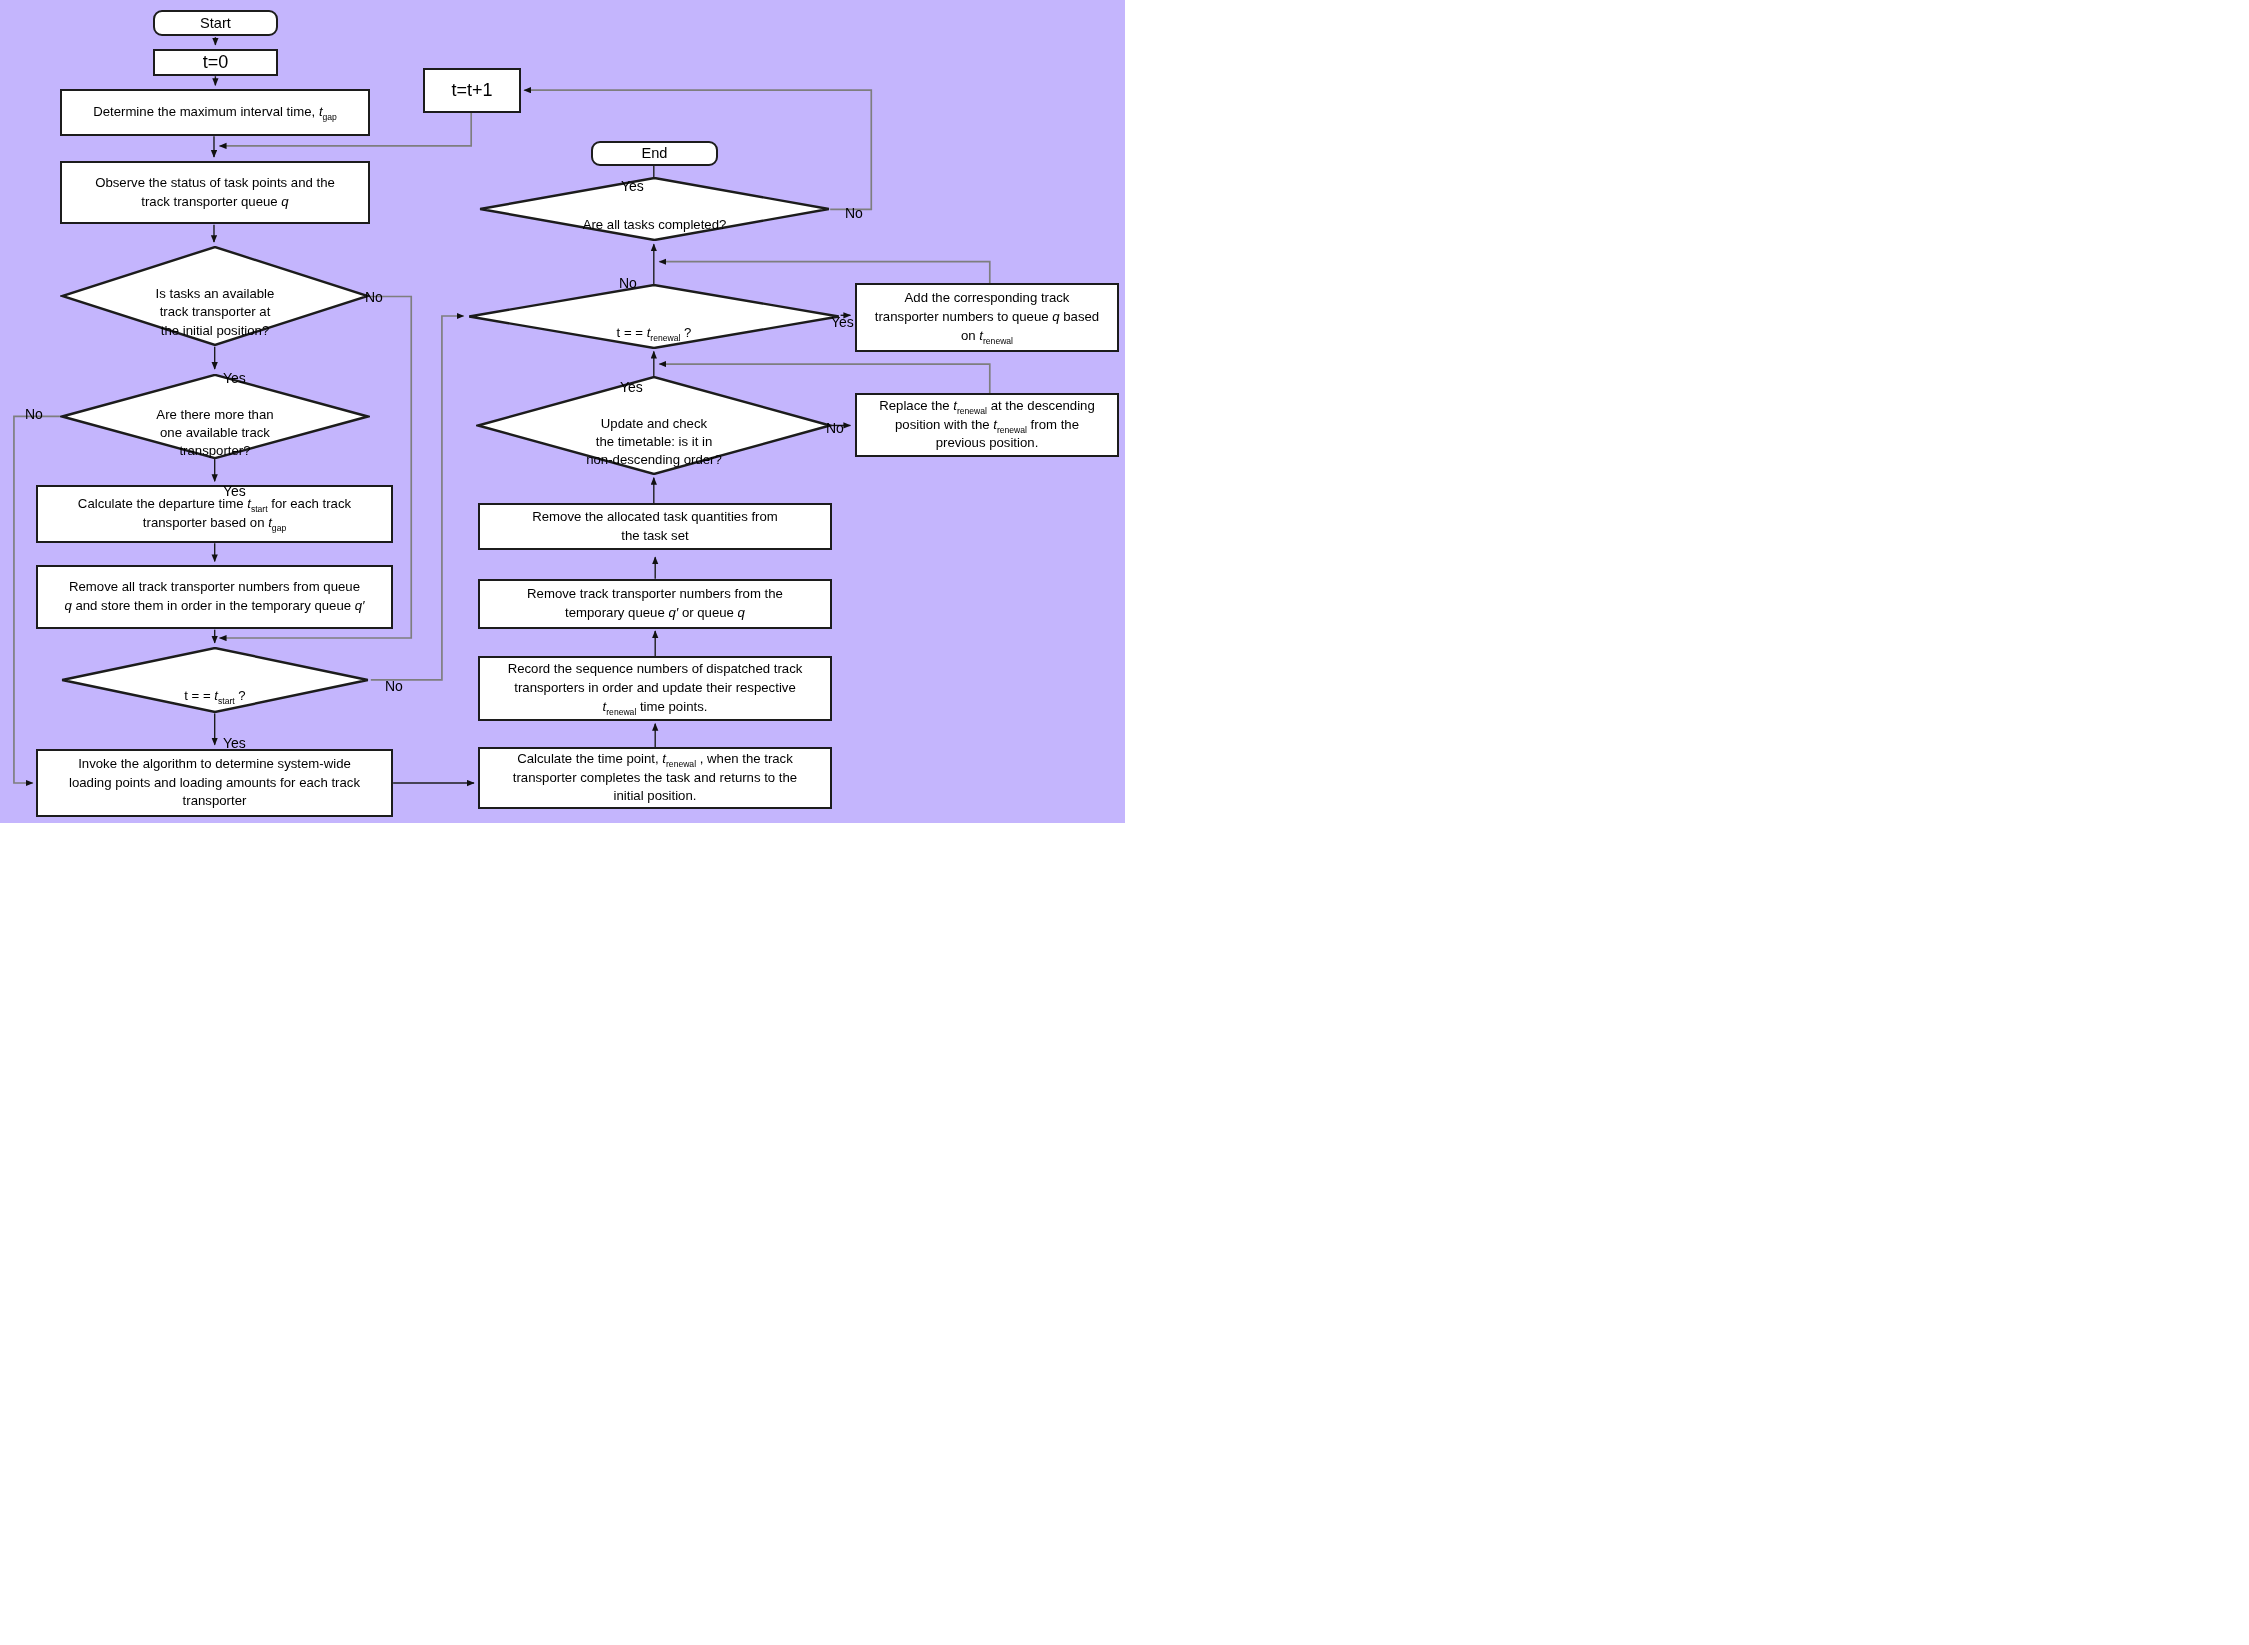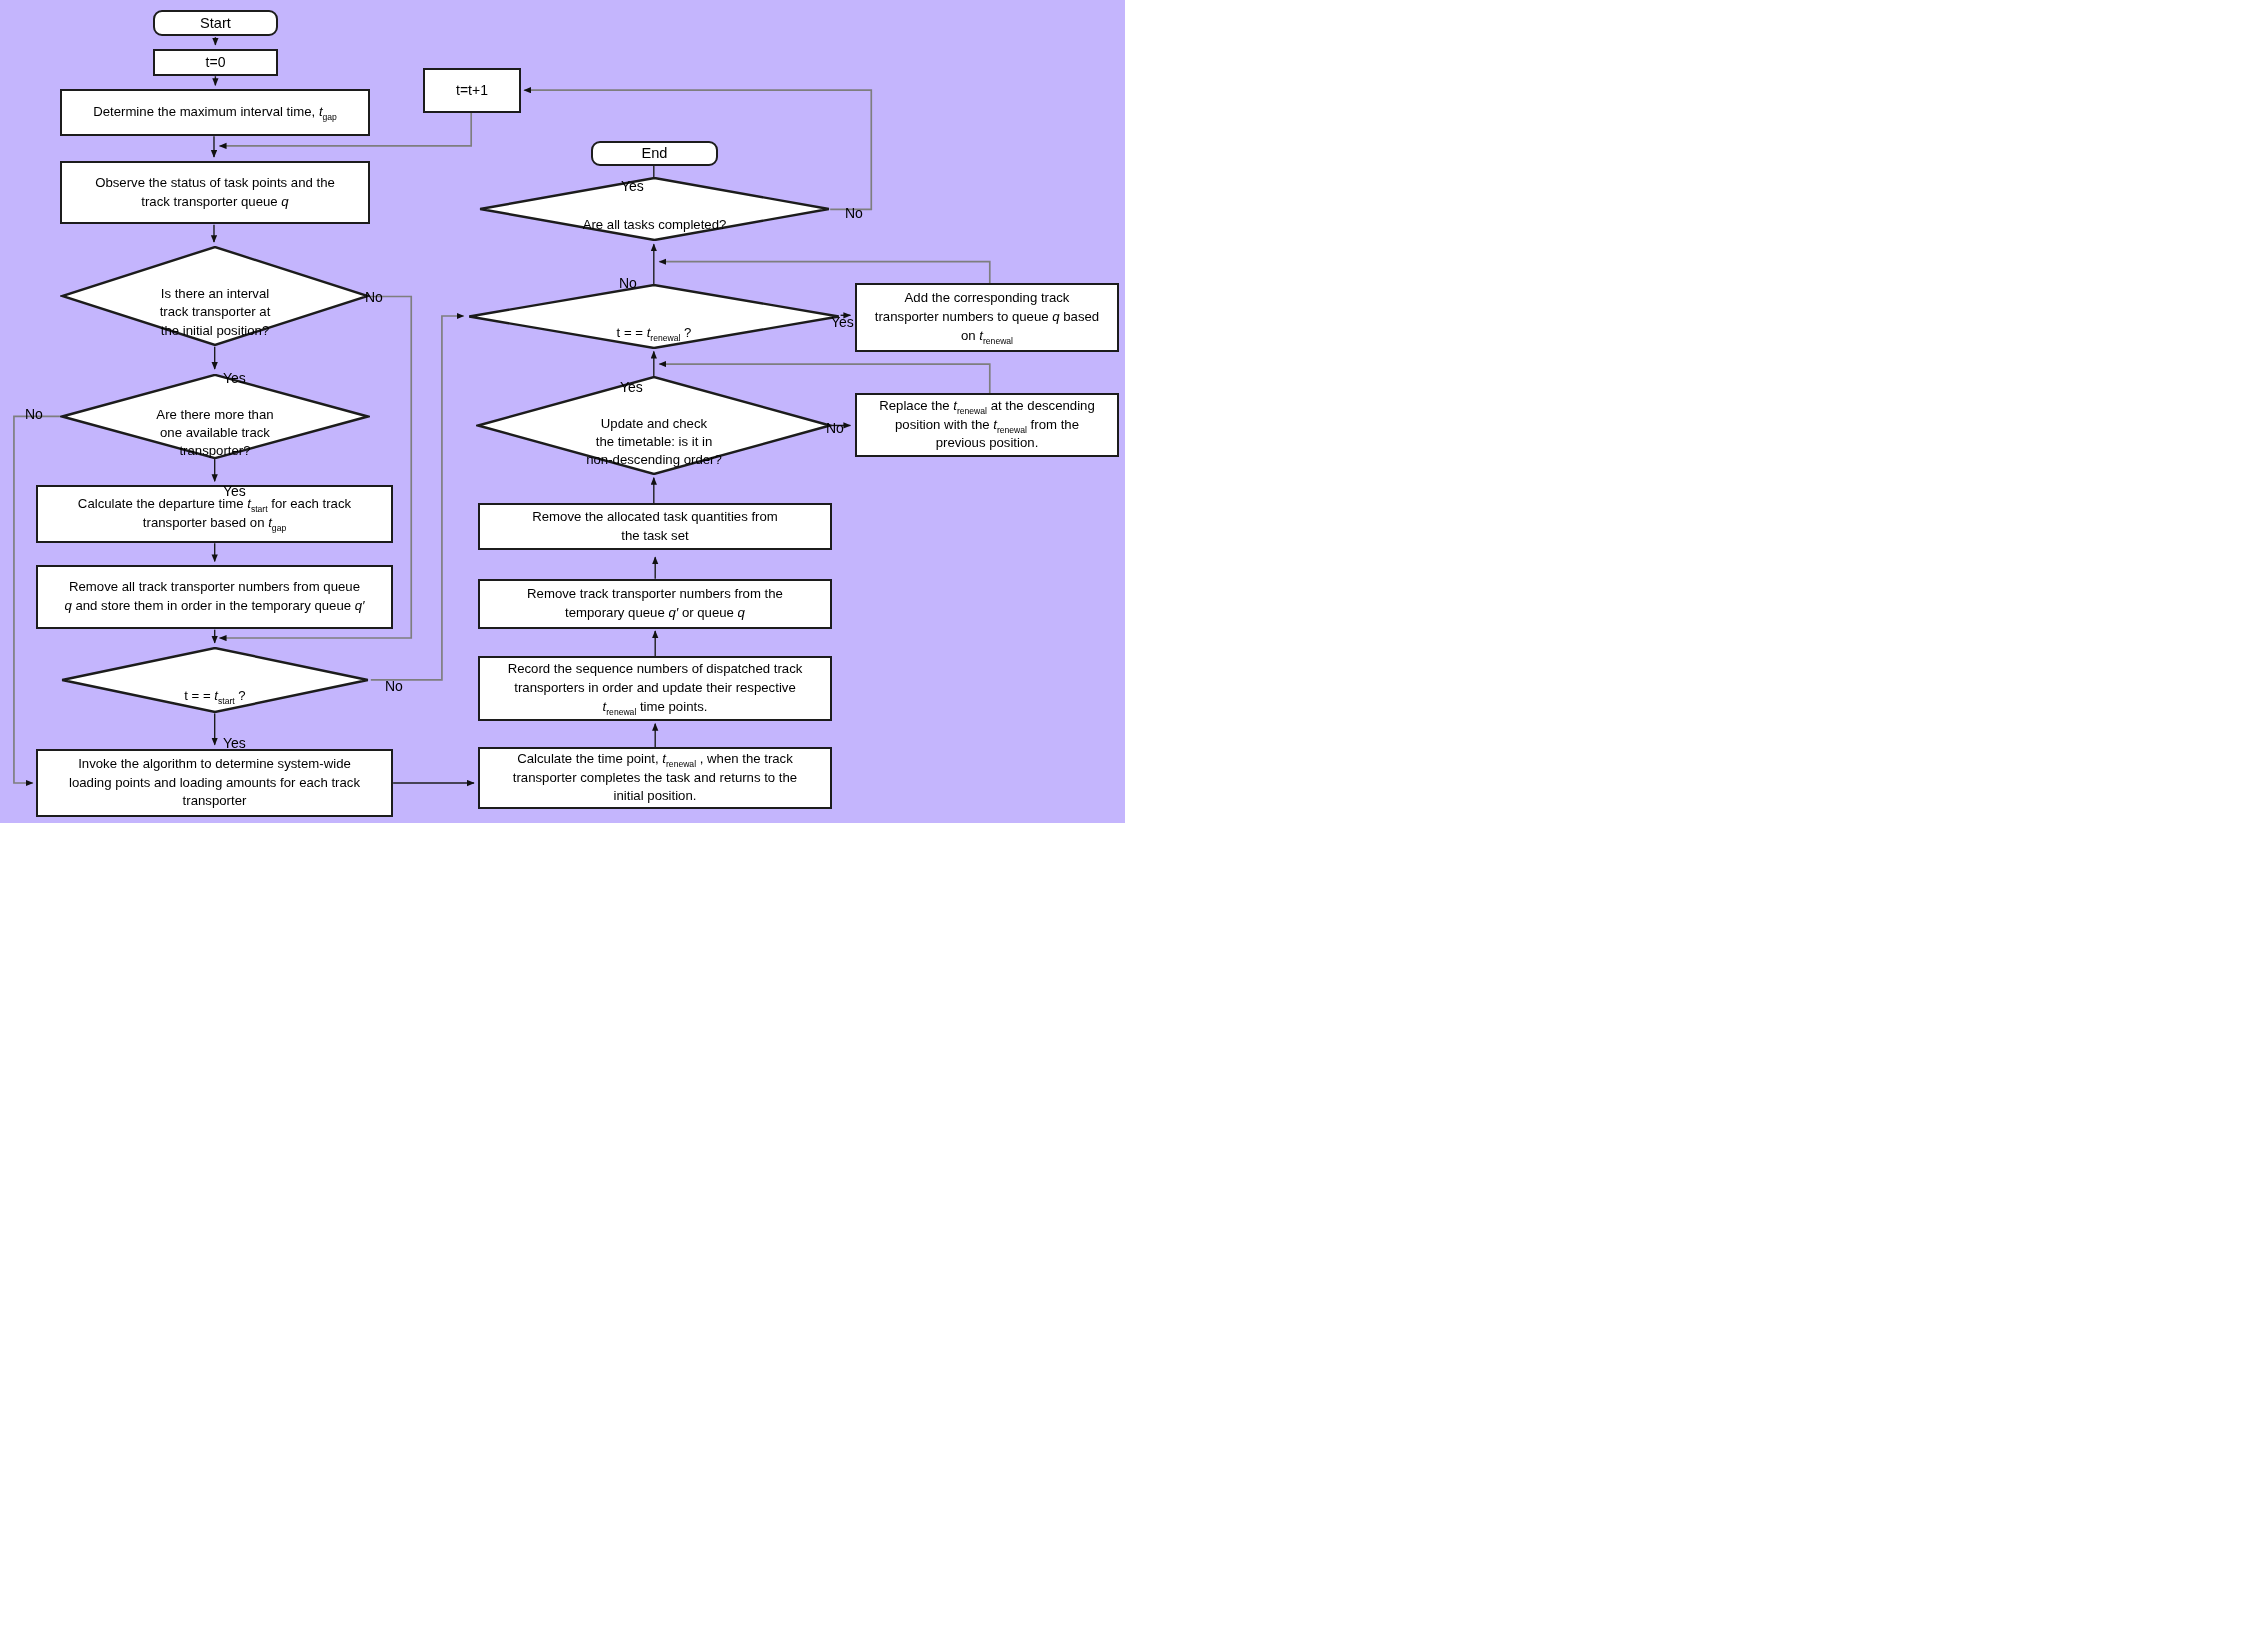--- a/index.html
+++ b/index.html
@@ -17,21 +17,21 @@
     box-sizing:border-box;
     border:2.1px solid #1c1c1c;
     background:#fff;
     display:flex;flex-direction:column;
     align-items:center;justify-content:center;
     text-align:center;
     font-size:13.2px;line-height:1.42;
     z-index:2;
   }
   .rounded{border-radius:9px;font-size:14.6px;}
-  .small{font-size:14px;}
+  .small{font-size:18px;}
   .diamond{
     position:absolute;
     display:flex;align-items:center;justify-content:center;
     text-align:center;font-size:13.2px;line-height:1.38;
     z-index:1;
   }
   .diamond > svg{position:absolute;left:0;top:0;width:100%;height:100%;}
   .diamond polygon{fill:#ffffff;stroke:#1c1c1c;stroke-width:2.4;vector-effect:non-scaling-stroke;}
   .dtext{position:relative;z-index:2;margin-top:33px;}
   .elabel{position:absolute;font-size:14px;z-index:3;margin-top:20px;}
@@ -98,21 +98,21 @@
   <div class="node" style="left:60px;top:161px;width:310px;height:63px">
       <div>Observe the status of task points and the</div>
       <div>track transporter queue <i>q</i></div>
     </div>
 
   <div class="diamond" style="left:60px;top:246px;width:310px;height:100px">
     <svg viewBox="0 0 100 100" preserveAspectRatio="none">
       <polygon points="50,1 99.3,50 50,99 0.7,50"></polygon>
       </svg>
     <div class="dtext">
-        <div>Is there an interval</div>
+        <div>Is tasks an available</div>
         <div>track transporter at</div>
         <div>the initial position?</div>
       </div>
   </div>
 
   <div class="diamond" style="left:60px;top:374px;width:310px;height:85px">
     <svg viewBox="0 0 100 100" preserveAspectRatio="none">
       <polygon points="50,1 99.3,50 50,99 0.7,50"></polygon>
       </svg>
     <div class="dtext">

